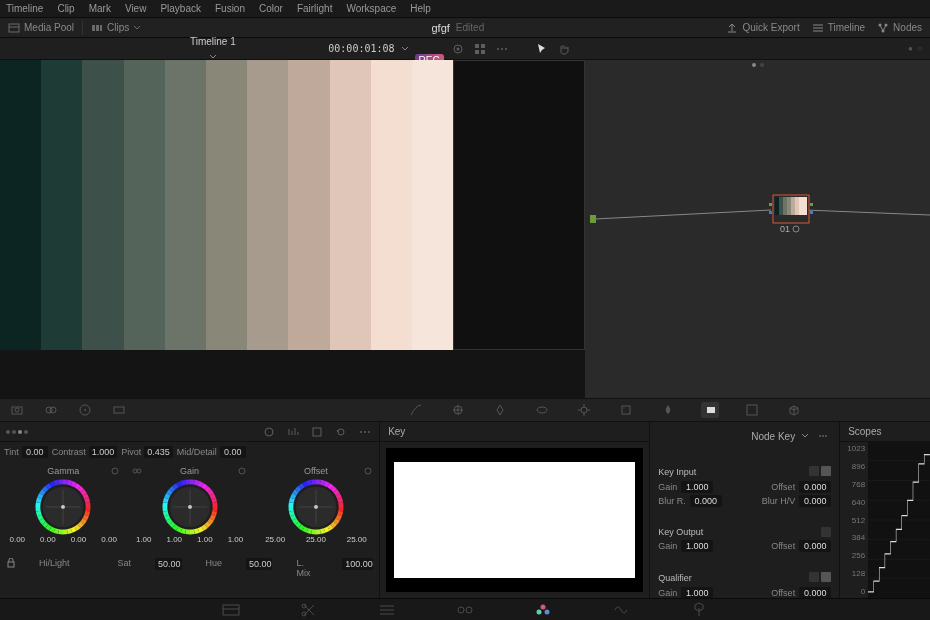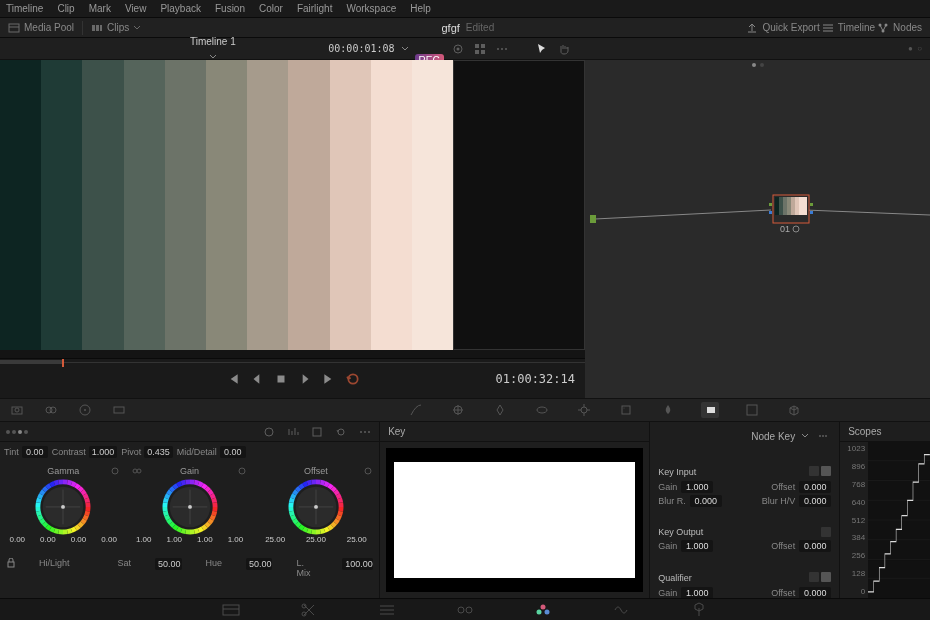--- a/index.html
+++ b/index.html
@@ -8,21 +8,21 @@
 
 .menubar { height: 18px; background: #1a1a1a; display: flex; align-items: center; padding: 0 6px; border-bottom: 1px solid #0a0a0a; }
 .menubar span { margin-right: 14px; font-size: 10px; color: #999; cursor: pointer; }
 
 
 .titlebar { height: 20px; background: #212121; display: flex; align-items: center; justify-content: space-between; padding: 0 8px; border-bottom: 1px solid #0a0a0a; }
 .titlebar-left { display: flex; align-items: center; gap: 6px; }
 .titlebar-center { display: flex; align-items: center; gap: 6px; padding-left: 48px; }
 .titlebar-center .pname { color: #ddd; font-size: 11px; }
 .titlebar-center .status { color: #666; font-size: 10px; }
-.titlebar-right { display: flex; align-items: center; gap: 2px; }
+.titlebar-right { display: flex; align-items: center; gap: 12px; }
 .titlebar-right .btn { display: flex; align-items: center; gap: 4px; color: #888; cursor: pointer; font-size: 10px; }
 .tb-item { display:flex; align-items:center; gap:4px; color:#888; font-size:10px; cursor:pointer; }
 .tb-item svg { opacity:0.7; }
 .sep { width:1px; height:14px; background:#333; margin:0 2px; }
 
 
 .tlhdr { height: 22px; background: #1f1f1f; display: flex; align-items: center; padding: 0 8px; border-bottom: 1px solid #111; }
 .tlhdr-left { flex: 0 0 200px; }
 .tlhdr-center { flex: 1; display: flex; align-items: center; justify-content: center; gap: 6px; }
 .tlhdr-right { flex: 0 0 350px; display:flex; align-items:center; justify-content:flex-end; gap:6px; }
@@ -244,48 +244,20 @@
         <div class="strip" style="background: rgb(85, 100, 91);"></div>
         <div class="strip" style="background: rgb(108, 115, 104);"></div>
         <div class="strip" style="background: rgb(137, 136, 120);"></div>
         <div class="strip" style="background: rgb(166, 155, 140);"></div>
         <div class="strip" style="background: rgb(191, 169, 154);"></div>
         <div class="strip" style="background: rgb(224, 198, 184);"></div>
         <div class="strip" style="background: rgb(244, 221, 209);"></div>
         <div class="strip" style="background: rgb(246, 229, 218);"></div>
       </div>
     <div class="viewer-right-black"></div>
-    <div class="transport" style="position:absolute;bottom:0;left:0;right:0;">
-      <div class="scrub">
-        <div class="scrub-line"></div>
-        <div class="scrub-clip" style="width:63px;"></div>
-        <div class="scrub-head" style="left:62px;"></div>
-      </div>
-      <div class="tctrl">
-        <svg class="tbtn" viewBox="0 0 12 12">
-            <path d="M2 2v8M10 2L4 6l6 4z" fill="#bbb"></path>
-          </svg>
-        <svg class="tbtn" viewBox="0 0 12 12">
-            <path d="M8 2L3 6l5 4z" fill="#bbb"></path>
-          </svg>
-        <svg class="tbtn" viewBox="0 0 12 12">
-            <rect x="3" y="3" width="6" height="6" fill="#bbb"></rect>
-          </svg>
-        <svg class="tbtn" viewBox="0 0 12 12">
-            <path d="M4 2l5 4-5 4z" fill="#bbb"></path>
-          </svg>
-        <svg class="tbtn" viewBox="0 0 12 12">
-            <path d="M10 2v8M2 2l6 4-6 4z" fill="#bbb"></path>
-          </svg>
-        <svg class="tbtn loop" viewBox="0 0 12 12">
-            <path d="M2 6a4 4 0 118 0 4 4 0 01-8 0M2 6l-1-2M2 6l2-1" fill="none" stroke="#d45a3a" stroke-width="1.5"></path>
-          </svg>
-        <div class="tctrl-right">01:00:32:14</div>
-      </div>
-    </div>
   </div>
 
   <div class="nodes">
     <div class="nodes-dotrow">
         <span class="nodes-dot"></span>
         <span class="nodes-dot" style="background:#444"></span>
       </div>
     <svg class="node-svg" width="345" height="338">
       <line x1="10" y1="159" x2="186" y2="150" stroke="#888" stroke-width="1"></line>
       <line x1="220" y1="150" x2="345" y2="155" stroke="#888" stroke-width="1"></line>

